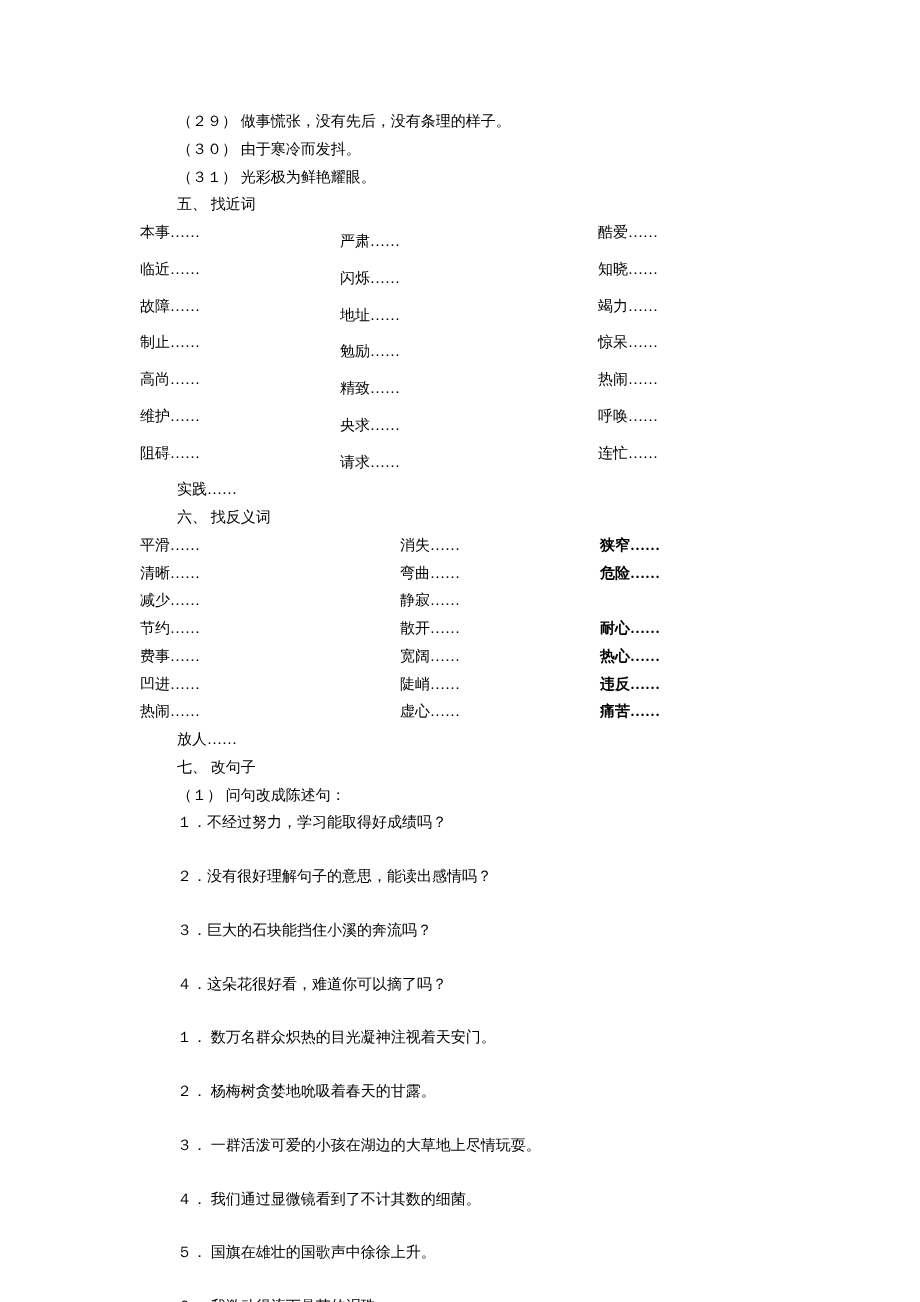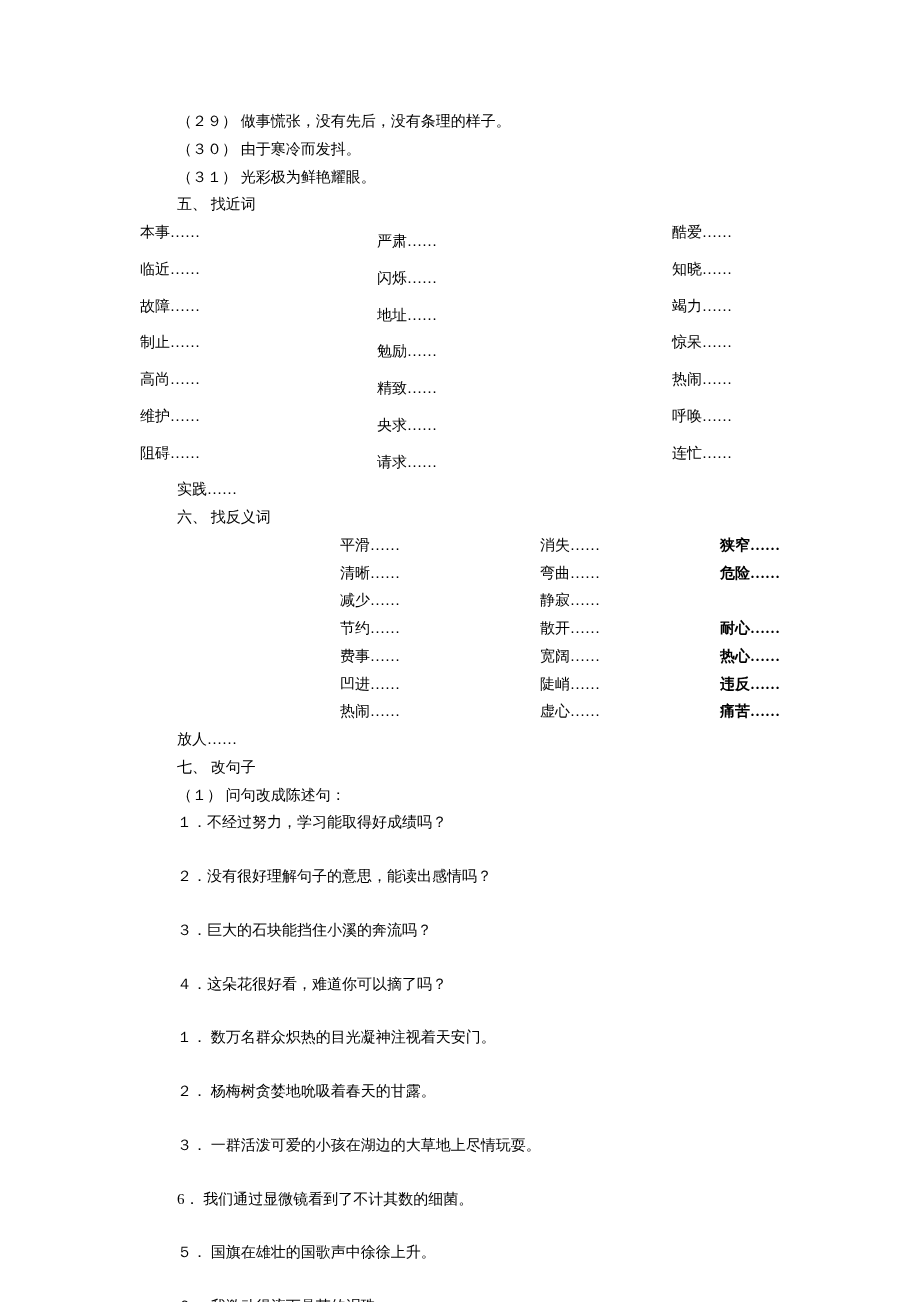--- a/index.html
+++ b/index.html
@@ -15,28 +15,26 @@
   }
   .page {
     padding: 108px 140px 80px 140px;
   }
   .line {
     white-space: nowrap;
     margin-left: 37px;
   }
   .row3 {
     display: flex;
-    gap: 37px;
   }
   .row3 > div:nth-child(1) { width: 200px; }
   .row3 > div:nth-child(2) { width: 218px; margin-top: 9px; }
   .row3 > div:nth-child(3) { flex: 1; margin-left: 40px; }
   .row3b {
     display: flex;
-    text-align: right;
   }
   .row3b > div:nth-child(1) { width: 260px; }
   .row3b > div:nth-child(2) { width: 200px; }
   .row3b > div:nth-child(3) { flex: 1; font-weight: bold; }
   .gap { height: 26px; }
 </style>
 </head>
 <body>
 
 <div class="page">
@@ -138,19 +136,19 @@
   <div class="line">４．这朵花很好看，难道你可以摘了吗？</div>
   <div class="gap"></div>
 
 
   <div class="line">１． 数万名群众炽热的目光凝神注视着天安门。</div>
   <div class="gap"></div>
   <div class="line">２． 杨梅树贪婪地吮吸着春天的甘露。</div>
   <div class="gap"></div>
   <div class="line">３． 一群活泼可爱的小孩在湖边的大草地上尽情玩耍。</div>
   <div class="gap"></div>
-  <div class="line">6． 我们通过显微镜看到了不计其数的细菌。</div>
+  <div class="line">４． 我们通过显微镜看到了不计其数的细菌。</div>
   <div class="gap"></div>
   <div class="line">５． 国旗在雄壮的国歌声中徐徐上升。</div>
   <div class="gap"></div>
   <div class="line">６． 我激动得流下晶莹的泪珠。</div>
 
 </div>
 
 </body></html>

